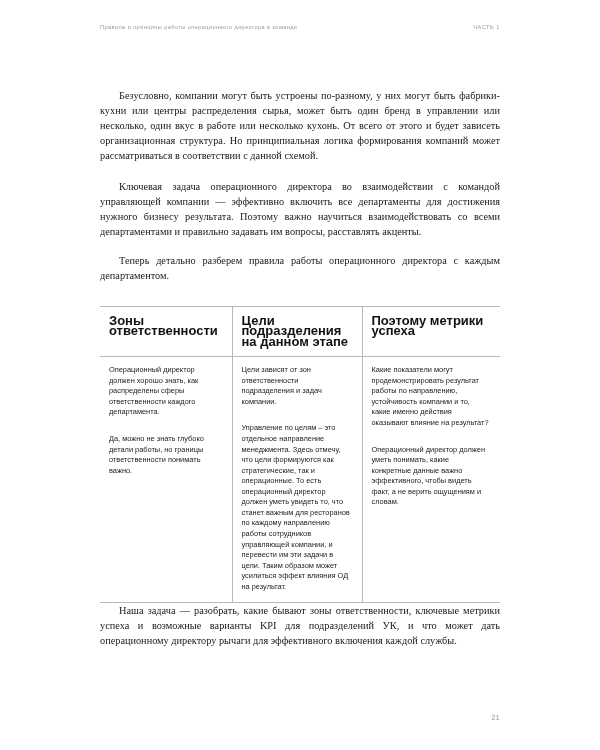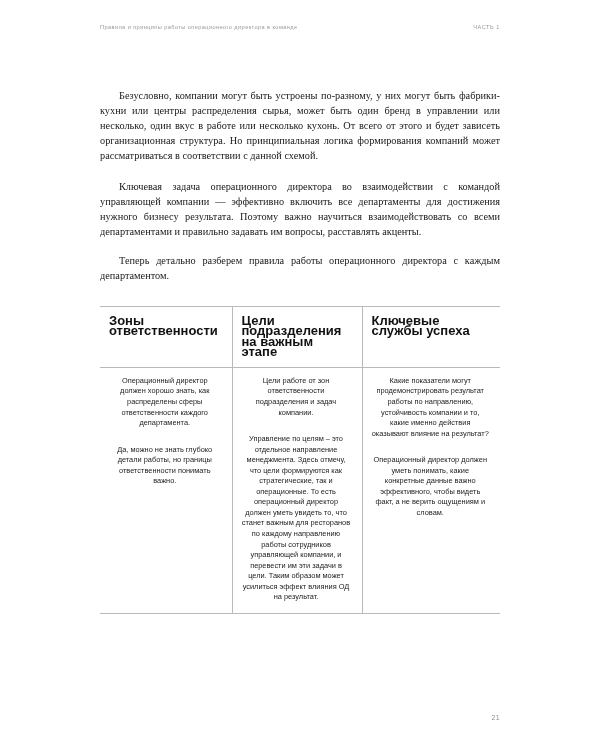--- a/index.html
+++ b/index.html
@@ -82,21 +82,21 @@
     vertical-align: top;
     font-size: 13px;
     font-weight: bold;
     line-height: 10.6px;
     color: #111111;
     padding: 9px 11px 9px 9px;
     border-top: 1px solid #b9b9b9;
     border-bottom: 1px solid #b9b9b9;
   }
   table.kpi tbody td {
-    text-align: center;
+    text-align: left;
     vertical-align: top;
     font-size: 7.4px;
     font-weight: normal;
     line-height: 10.55px;
     color: #1b1b1b;
     padding: 8px 11px 10px 9px;
     border-bottom: 1px solid #b9b9b9;
   }
   table.kpi th.sep, table.kpi td.sep {
     border-left: 1px solid #b9b9b9;
@@ -145,43 +145,44 @@
     <div class="tbl-wrap">
       <table class="kpi">
         <colgroup>
           <col class="c1">
             <col class="c2">
             <col class="c3">
         </colgroup>
         <thead>
           <tr>
             <th>Зоны ответственности</th>
-            <th class="sep">Цели подразделения на важным этапе</th>
-            <th class="sep">Ключевые службы успеха</th>
+            <th class="sep">Цели подразделения на данном этапе</th>
+            <th class="sep">Поэтому метрики успеха</th>
           </tr>
         </thead>
         <tbody>
           <tr>
             <td>
                 <div class="cell-block">Операционный директор должен хорошо знать, как распределены сферы ответственности каждого департамента.</div>
                 <div class="cell-block">Да, можно не знать глубоко детали работы, но границы ответственности понимать важно.</div>
               </td>
             <td class="sep">
-                <div class="cell-block">Цели работе от зон ответственности подразделения и задач компании.</div>
+                <div class="cell-block">Цели зависят от зон ответственности подразделения и задач компании.</div>
                 <div class="cell-block">Управление по целям – это отдельное направление менеджмента. Здесь отмечу, что цели формируются как стратегические, так и операционные. То есть операционный директор должен уметь увидеть то, что станет важным для ресторанов по каждому направлению работы сотрудников управляющей компании, и перевести им эти задачи в цели. Таким образом может усилиться эффект влияния ОД на результат.</div>
               </td>
             <td class="sep">
                 <div class="cell-block">Какие показатели могут продемонстрировать результат работы по направлению, устойчивость компании и то, какие именно действия оказывают влияние на результат?</div>
                 <div class="cell-block">Операционный директор должен уметь понимать, какие конкретные данные важно эффективного, чтобы видеть факт, а не верить ощущениям и словам.</div>
               </td>
           </tr>
         </tbody>
       </table>
     </div>
 
+    <p class="para closing">Наша задача — разобрать, какие бывают зоны ответственности, ключевые метрики успеха и возможные варианты KPI для подразделений УК, и что может дать операционному директору рычаги для эффективного включения каждой службы.</p>
 
   </div>
 
   <div class="folio">
     <span>21</span>
   </div>
 
 </div>
 
 </body></html>

